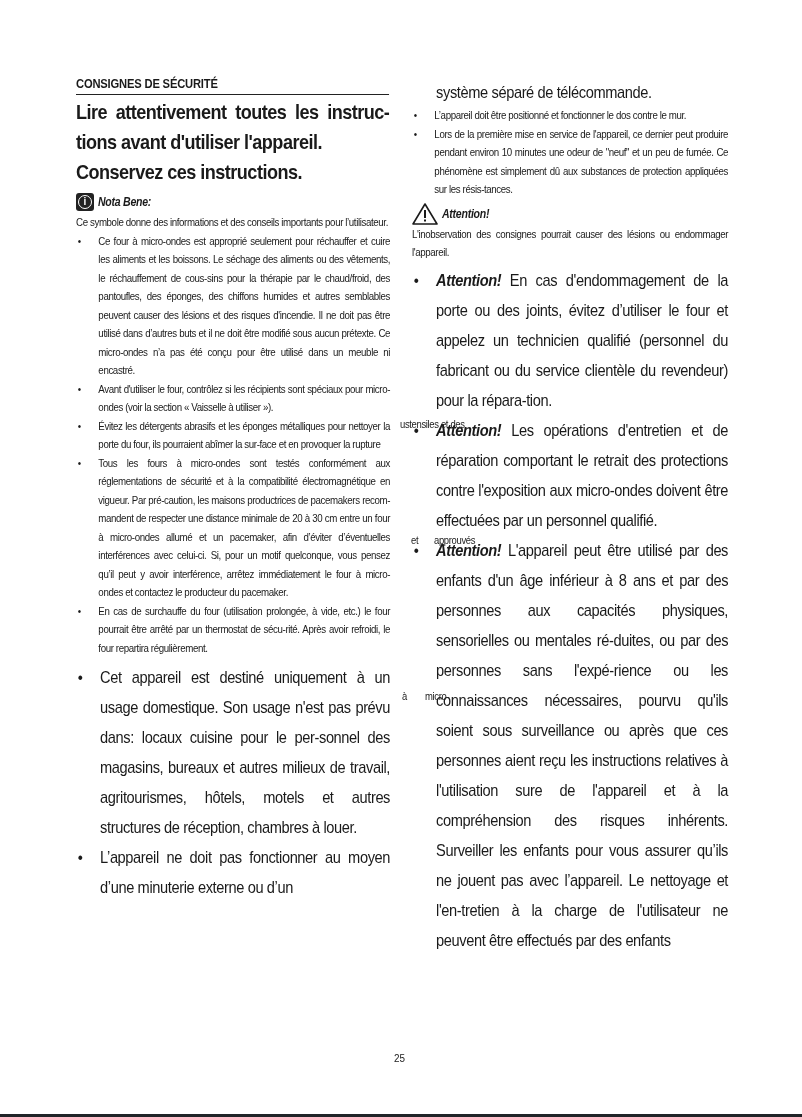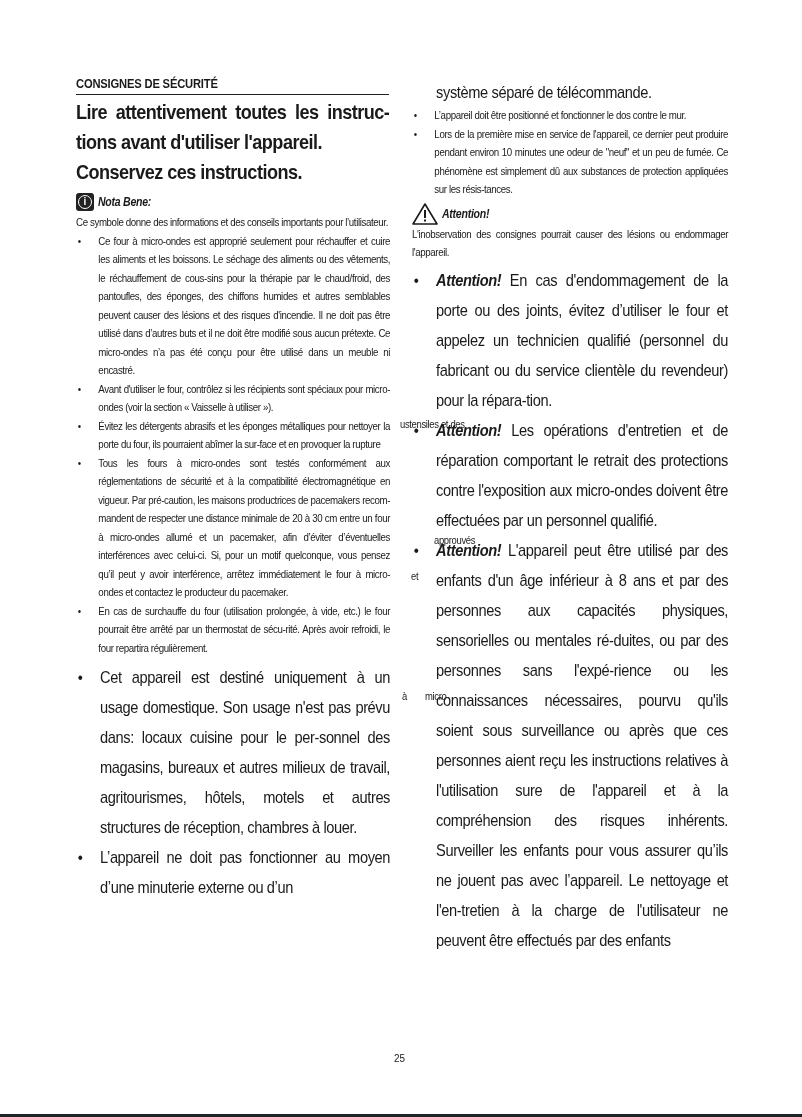--- a/index.html
+++ b/index.html
@@ -133,20 +133,20 @@
           <span class="att">Attention!</span><span> Les opérations d'entretien et de réparation comportant le retrait des protections contre l'exposition aux micro-ondes doivent être effectuées par un personnel qualifié.</span>
         </li>
         <li>
           <span class="att">Attention!</span><span> L'appareil peut être utilisé par des enfants d'un âge inférieur à 8 ans et par des personnes aux capacités physiques, sensorielles ou mentales ré-duites, ou par des personnes sans l'expé-rience ou les connaissances nécessaires, pourvu qu'ils soient sous surveillance ou après que ces personnes aient reçu les instructions relatives à l'utilisation sure de l'appareil et à la compréhension des risques inhérents. Surveiller les enfants pour vous assurer qu’ils ne jouent pas avec l’appareil. Le nettoyage et l'en-tretien à la charge de l'utilisateur ne peuvent être effectués par des enfants</span>
         </li>
       </ul>
     </div>
   </div>
 
   <span class="stray" style="left:400px; top:418px;">ustensiles et des</span>
-  <span class="stray" style="left:411px; top:534px;margin-top:36px;">et</span>
+  <span class="stray" style="left:411px; top:534px;">et</span>
   <span class="stray" style="left:434px; top:534px;">approuvés</span>
   <span class="stray" style="left:402px; top:690px;">à</span>
   <span class="stray" style="left:425px; top:690px;">micro-</span>
 
   <div class="page-number">25</div>
   <div class="bottom-rule"></div>
 </div>
 
 </body></html>

